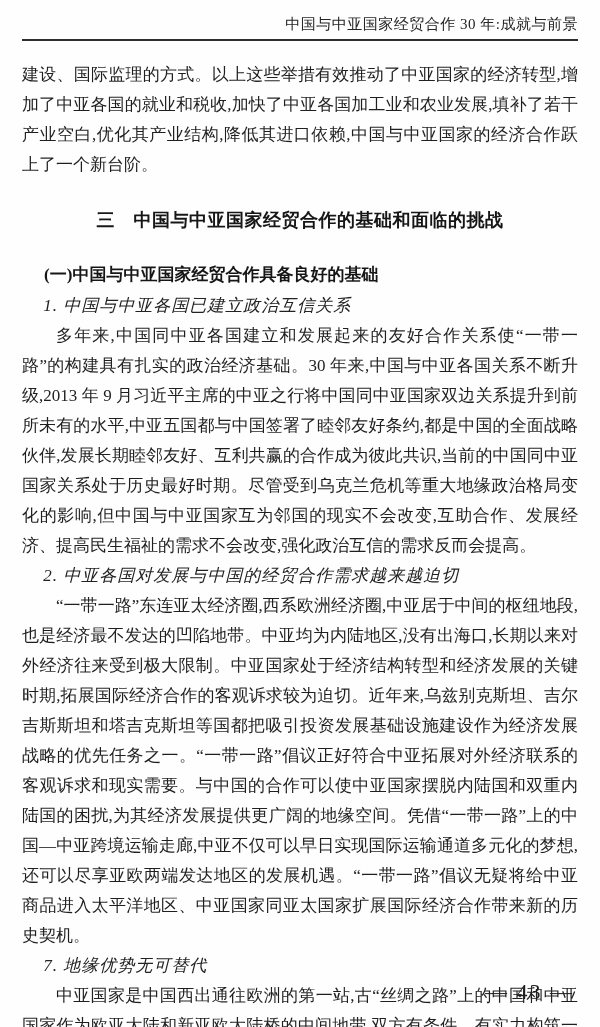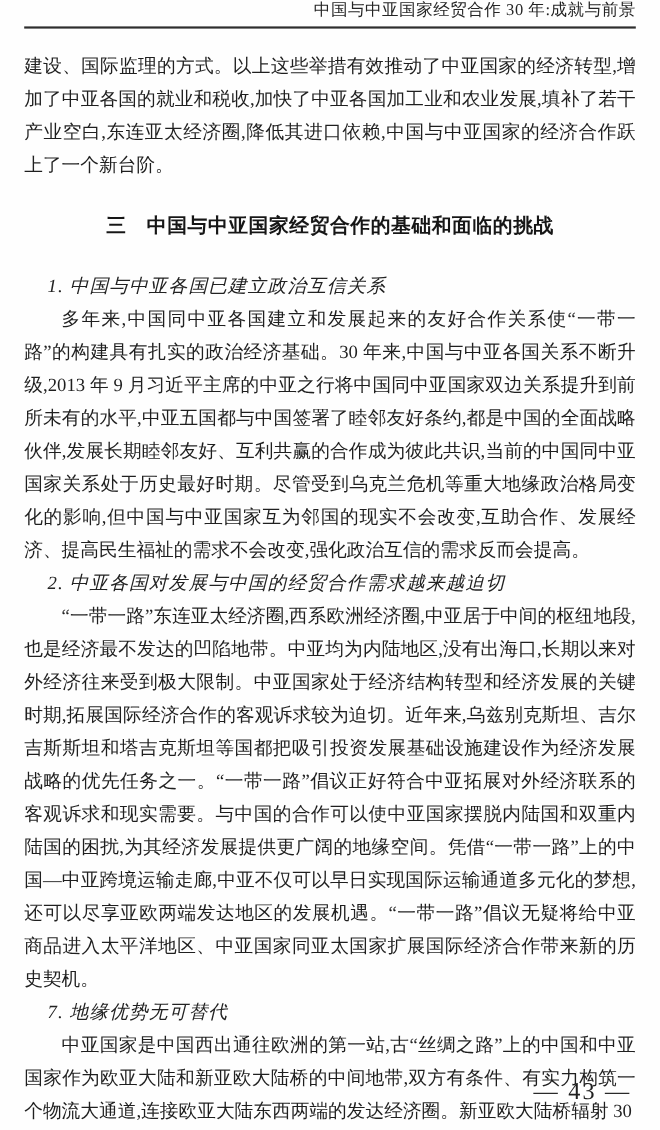--- a/index.html
+++ b/index.html
@@ -8,20 +8,21 @@
     width: 600px;
     height: 1027px;
     background: #fefefe;
     color: #1f1f1f;
     font-family: "Liberation Serif", "DejaVu Serif", serif;
     position: relative;
     padding: 0 22px;
     overflow: hidden;
   }
   .running-head {
+    padding-top: 15px;
     padding-bottom: 5px;
     text-align: right;
     font-size: 15px;
     letter-spacing: 0.5px;
     border-bottom: 2px solid #2e2e2e;
     color: #242424;
   }
   .page-body {
     padding-top: 19px;
     font-size: 17px;
@@ -73,24 +74,25 @@
 </style>
 </head>
 <body>
 
 <div class="page">
 
   <header class="running-head">中国与中亚国家经贸合作 30 年:成就与前景</header>
 
   <main class="page-body">
 
-    <p class="body-para continuation">建设、国际监理的方式。以上这些举措有效推动了中亚国家的经济转型,增加了中亚各国的就业和税收,加快了中亚各国加工业和农业发展,填补了若干产业空白,东连亚太经济圈,降低其进口依赖,中国与中亚国家的经济合作跃上了一个新台阶。</p>
+    <p class="body-para continuation">建设、国际监理的方式。以上这些举措有效推动了中亚国家的经济转型,增加了中亚各国的就业和税收,加快了中亚各国加工业和农业发展,填补了若干产业空白,优化其产业结构,降低其进口依赖,中国与中亚国家的经济合作跃上了一个新台阶。</p>
 
     <h1 class="section-heading">三　中国与中亚国家经贸合作的基础和面临的挑战</h1>
 
+    <h2 class="subsection-heading">(一)中国与中亚国家经贸合作具备良好的基础</h2>
 
     <h3 class="item-heading">1. 中国与中亚各国已建立政治互信关系</h3>
 
     <p class="body-para">多年来,中国同中亚各国建立和发展起来的友好合作关系使“一带一路”的构建具有扎实的政治经济基础。30 年来,中国与中亚各国关系不断升级,2013 年 9 月习近平主席的中亚之行将中国同中亚国家双边关系提升到前所未有的水平,中亚五国都与中国签署了睦邻友好条约,都是中国的全面战略伙伴,发展长期睦邻友好、互利共赢的合作成为彼此共识,当前的中国同中亚国家关系处于历史最好时期。尽管受到乌克兰危机等重大地缘政治格局变化的影响,但中国与中亚国家互为邻国的现实不会改变,互助合作、发展经济、提高民生福祉的需求不会改变,强化政治互信的需求反而会提高。</p>
 
     <h3 class="item-heading">2. 中亚各国对发展与中国的经贸合作需求越来越迫切</h3>
 
     <p class="body-para">“一带一路”东连亚太经济圈,西系欧洲经济圈,中亚居于中间的枢纽地段,也是经济最不发达的凹陷地带。中亚均为内陆地区,没有出海口,长期以来对外经济往来受到极大限制。中亚国家处于经济结构转型和经济发展的关键时期,拓展国际经济合作的客观诉求较为迫切。近年来,乌兹别克斯坦、吉尔吉斯斯坦和塔吉克斯坦等国都把吸引投资发展基础设施建设作为经济发展战略的优先任务之一。“一带一路”倡议正好符合中亚拓展对外经济联系的客观诉求和现实需要。与中国的合作可以使中亚国家摆脱内陆国和双重内陆国的困扰,为其经济发展提供更广阔的地缘空间。凭借“一带一路”上的中国—中亚跨境运输走廊,中亚不仅可以早日实现国际运输通道多元化的梦想,还可以尽享亚欧两端发达地区的发展机遇。“一带一路”倡议无疑将给中亚商品进入太平洋地区、中亚国家同亚太国家扩展国际经济合作带来新的历史契机。</p>
 
     <h3 class="item-heading">7. 地缘优势无可替代</h3>

